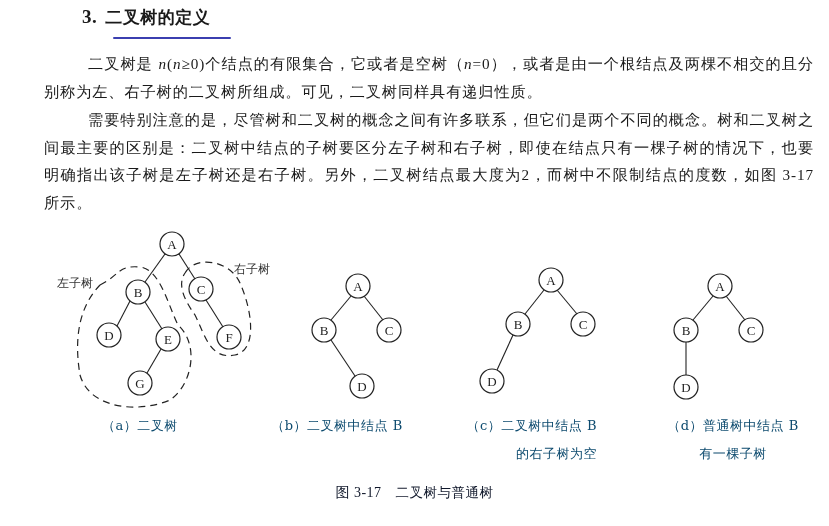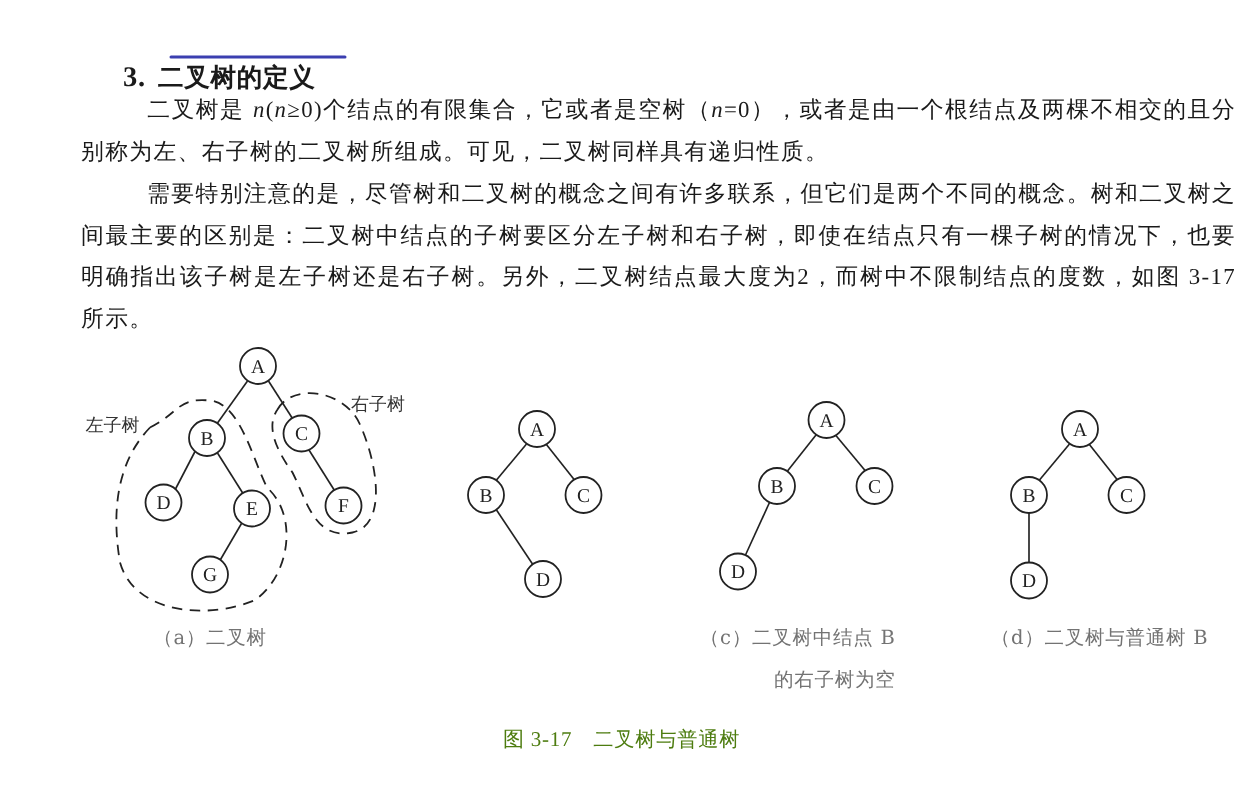--- a/index.html
+++ b/index.html
@@ -1,39 +1,39 @@
 <!DOCTYPE html>
 <html><head>
 <meta charset="utf-8">
 <style>
   html, body { margin: 0; padding: 0; background: #ffffff; }
   body { width: 829px; height: 526px; position: relative; overflow: hidden;
          font-family: "DejaVu Serif", "Liberation Serif", serif; color: #1a1a1a; }
   .heading { position: absolute; left: 82px; top: 6px; font-size: 17px; font-weight: bold;
-             font-family: "DejaVu Sans", "Liberation Sans", sans-serif; letter-spacing: 0.5px; margin-top: 34px; }
+             font-family: "DejaVu Sans", "Liberation Sans", sans-serif; letter-spacing: 0.5px; }
   .heading .num { font-family: "Liberation Serif", serif; font-size: 19px; margin-right: 8px; }
   .underline { position: absolute; left: 113px; top: 37px; width: 118px; height: 2px;
                background: #3b3fb0; border-radius: 2px; }
   .para { position: absolute; left: 44px; width: 770px; font-size: 15.2px; line-height: 27.5px;
-          letter-spacing: 0.9px; margin: 10px; text-align: justify; }
+          letter-spacing: 0.9px; margin: 0; text-align: justify; }
   .para .indent { display: inline-block; width: 44px; }
   .math { font-family: "Liberation Serif", serif; font-style: italic; }
   .mathn { font-family: "Liberation Serif", serif; }
   #p1 { top: 50px; }
   #p2 { top: 106px; font-family: Liberation Serif, serif; }
   svg.figure { position: absolute; left: 0; top: 225px; }
   .node circle { fill: #fff; stroke: #222; stroke-width: 1.2; }
   .node text { font-family: "Liberation Serif", serif; font-size: 13px; fill: #222; text-anchor: middle; dominant-baseline: central; }
   .edge { stroke: #222; stroke-width: 1.1; }
   .dash { fill: none; stroke: #222; stroke-width: 1.2; stroke-dasharray: 7 5; }
   .sublabel { font-family: "DejaVu Sans", "Liberation Sans", sans-serif; font-size: 12px; fill: #333; }
-  .caption { position: absolute; font-size: 13px; text-align: center; line-height: 28px; color: #737373;
+  .caption { position: absolute; font-size: 13px; text-align: center; line-height: 28px; color: #0c4a6e;
              font-family: "DejaVu Serif", "Liberation Serif", serif; letter-spacing: 0.5px; }
   .figtitle { position: absolute; left: 0; width: 829px; top: 484px; text-align: center; font-size: 13.5px;
-              color: #4d7c0f; letter-spacing: 0.5px; }
+              color: #0f172a; letter-spacing: 0.5px; }
   .figtitle .fnum { font-family: "Liberation Serif", serif; font-size: 14px; margin-right: 14px; }
 </style>
 </head>
 <body>
 
 <div class="heading">
   <span class="num">3.</span><span>二叉树的定义</span>
 </div>
 <div class="underline"></div>
 
@@ -152,24 +152,26 @@
         <circle r="12"></circle>
         <text>D</text>
       </g>
   </g>
 </svg>
 
 <div class="caption" style="left:70px; top:412px; width:140px;">
   <div>（a）二叉树</div>
 </div>
 <div class="caption" style="left:262px; top:412px; width:150px;">
+  <div>（b）二叉树中结点 B</div>
 </div>
 <div class="caption" style="left:447px; top:412px; width:150px;text-align:right;">
   <div>（c）二叉树中结点 B</div>
   <div>的右子树为空</div>
 </div>
 <div class="caption" style="left:658px; top:412px; width:150px;">
-  <div>（d）二叉树与普通树 B</div>
+  <div>（d）普通树中结点 B</div>
+  <div>有一棵子树</div>
 </div>
 
 <div class="figtitle">
   <span class="fnum">图 3-17</span><span>二叉树与普通树</span>
 </div>
 
 </body></html>

